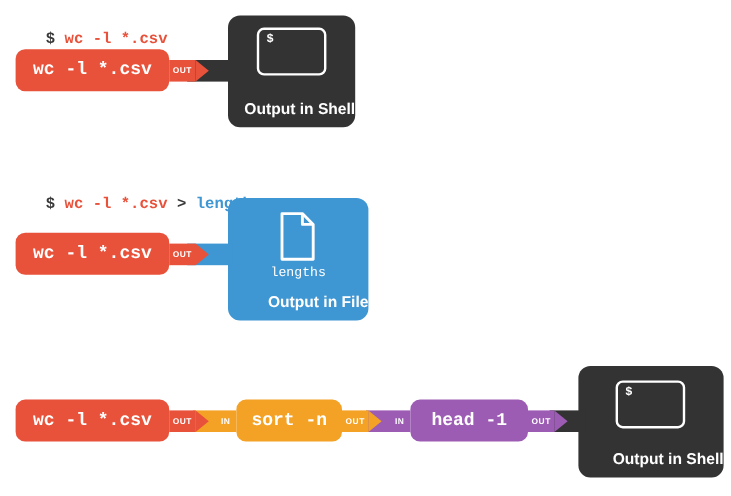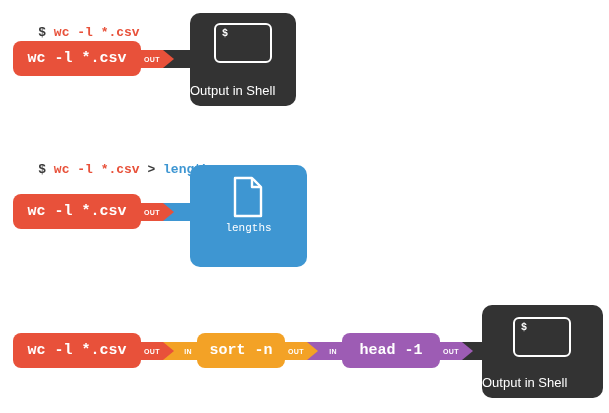--- a/index.html
+++ b/index.html
@@ -18,21 +18,21 @@
   .tab.out{justify-content:center;}
   .tab.in{justify-content:flex-end;padding-right:5px;box-sizing:border-box;z-index:1;}
   .tri{position:absolute;width:0;height:0;z-index:3;
        border-top:9px solid transparent;border-bottom:9px solid transparent;
        border-left:11px solid #000;}
   .stub{position:absolute;height:18px;z-index:1;}
   .sink{position:absolute;border-radius:10px;z-index:0;}
   .term{position:absolute;border:2px solid #fff;border-radius:6px;box-sizing:border-box;}
   .term .prompt{position:absolute;top:3px;left:6px;color:#fff;font-weight:bold;font-size:10px;
         font-family:"Liberation Mono","DejaVu Sans Mono",monospace;}
-  .caption{position:absolute;left:0;right:0;text-align:left;color:#fff;font-size:13px;}
+  .caption{position:absolute;left:12px;right:0;text-align:right;color:#fff;font-size:13px;font-weight:bold;}
   .filename{position:absolute;left:0;right:0;text-align:center;color:#fff;font-size:11px;
         font-family:"Liberation Mono","DejaVu Sans Mono",monospace;}
   .fileicon{position:absolute;}
 </style>
 </head>
 <body>
 
 <div class="canvas">
 
   <div class="cmd" style="left:7px;top:9px">
@@ -67,20 +67,21 @@
     <span>OUT</span>
   </div>
   <div class="tri" style="left: 163px; top: 203px; border-left-color: rgb(232, 81, 58);"></div>
 
   <div class="sink" style="left: 190px; top: 165px; width: 117px; height: 102px; background-color: rgb(62, 150, 210);">
     <svg class="fileicon" style="left:42px;top:11px" width="32" height="42" viewBox="0 0 32 42">
       <path d="M3 2 H20 L29 11 V40 H3 Z" fill="none" stroke="#ffffff" stroke-width="2.4" stroke-linejoin="round"></path>
       <path d="M20 2 V11 H29" fill="none" stroke="#ffffff" stroke-width="2.4" stroke-linejoin="round"></path>
     </svg>
     <div class="filename" style="top:57px">lengths</div>
+    <div class="caption" style="top:79px">Output in File</div>
   </div>
 
 
   <div class="chip" style="left: 13px; top: 333px; width: 128px; background-color: rgb(232, 81, 58);">
     <span>wc -l *.csv</span>
   </div>
   <div class="tab out" style="left: 141px; top: 342px; width: 22px; background-color: rgb(232, 81, 58);">
     <span>OUT</span>
   </div>
   <div class="tri" style="left: 163px; top: 342px; border-left-color: rgb(232, 81, 58);"></div>

